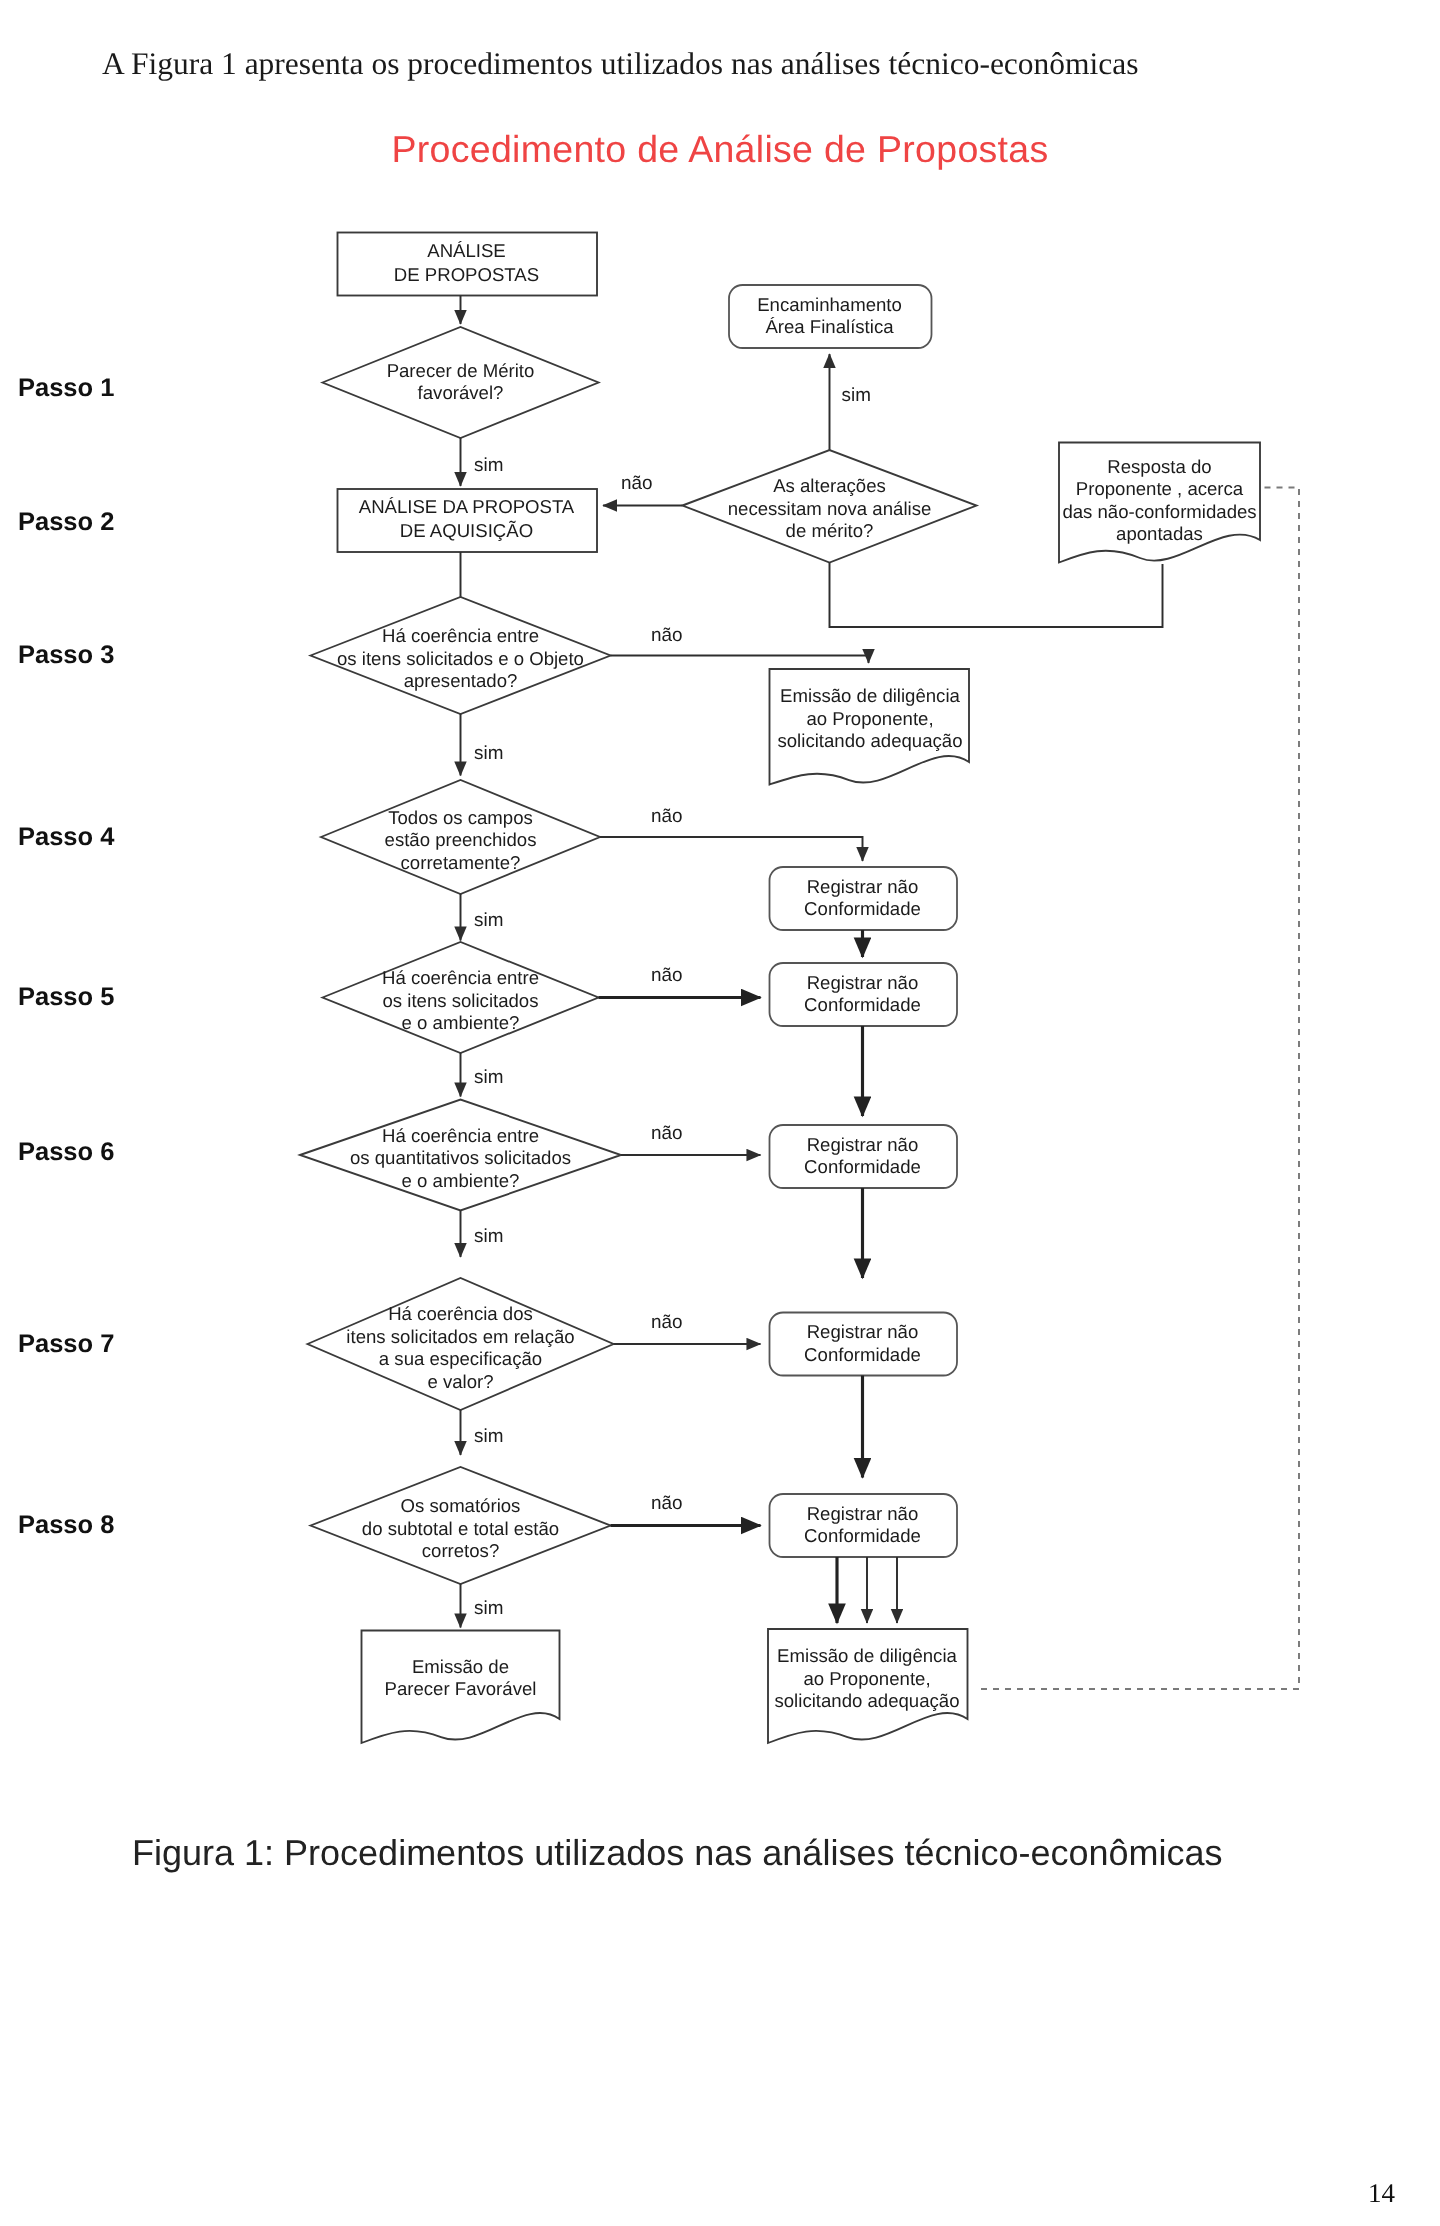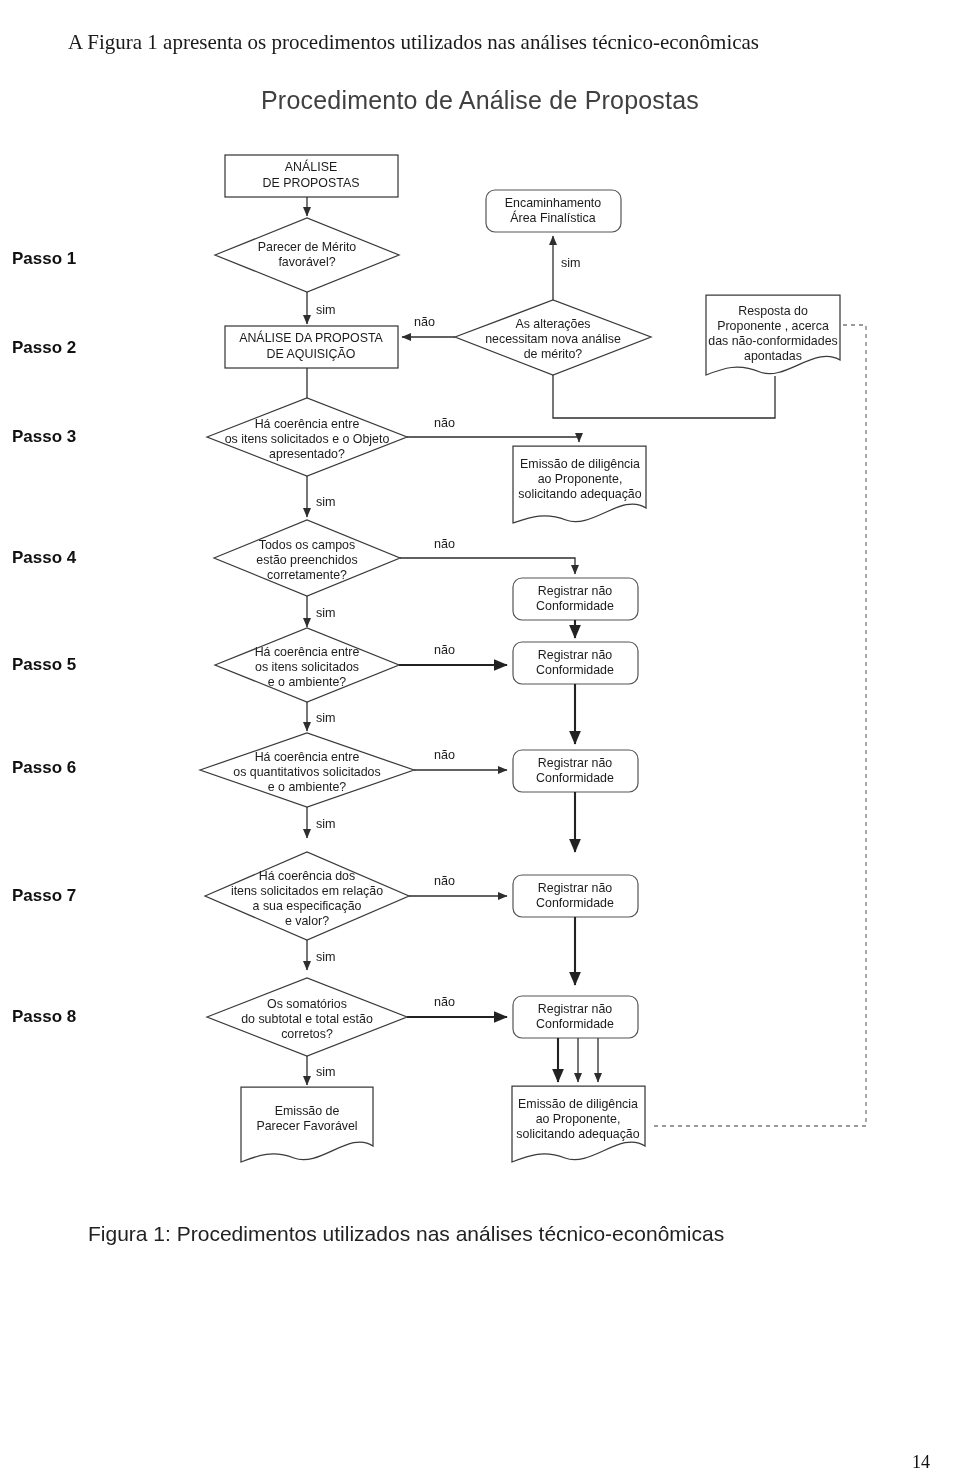--- a/index.html
+++ b/index.html
@@ -12,29 +12,29 @@
     font-size:21px; line-height:42px;
     text-align:justify; text-align-last:left;
     color:#1a1a1a;
   }
   .intro .ind{display:inline-block;width:38px;}
 
   .fig-title{
     position:absolute; left:0; top:86px; width:960px;
     text-align:center;
     font-size:25px; letter-spacing:.2px;
-    color:#404040;
+    color:#ef4444;
   }
 
   .chart-wrap{position:absolute; left:0; top:130px; width:960px; height:1090px;}
   svg{display:block;}
 
   .caption{
     position:absolute; left:88px; top:1222px; width:860px;
-    font-size:21px; color:#222;
+    font-size:24px; color:#222;
   }
 
   .pageno{
     position:absolute; right:30px; top:1452px;
     font-family:"Liberation Serif",serif;
     font-size:18px; color:#111;
   }
 
   
   .t-node{font-family:"Liberation Sans",sans-serif;font-size:12.4px;fill:#1c1c1c;}

